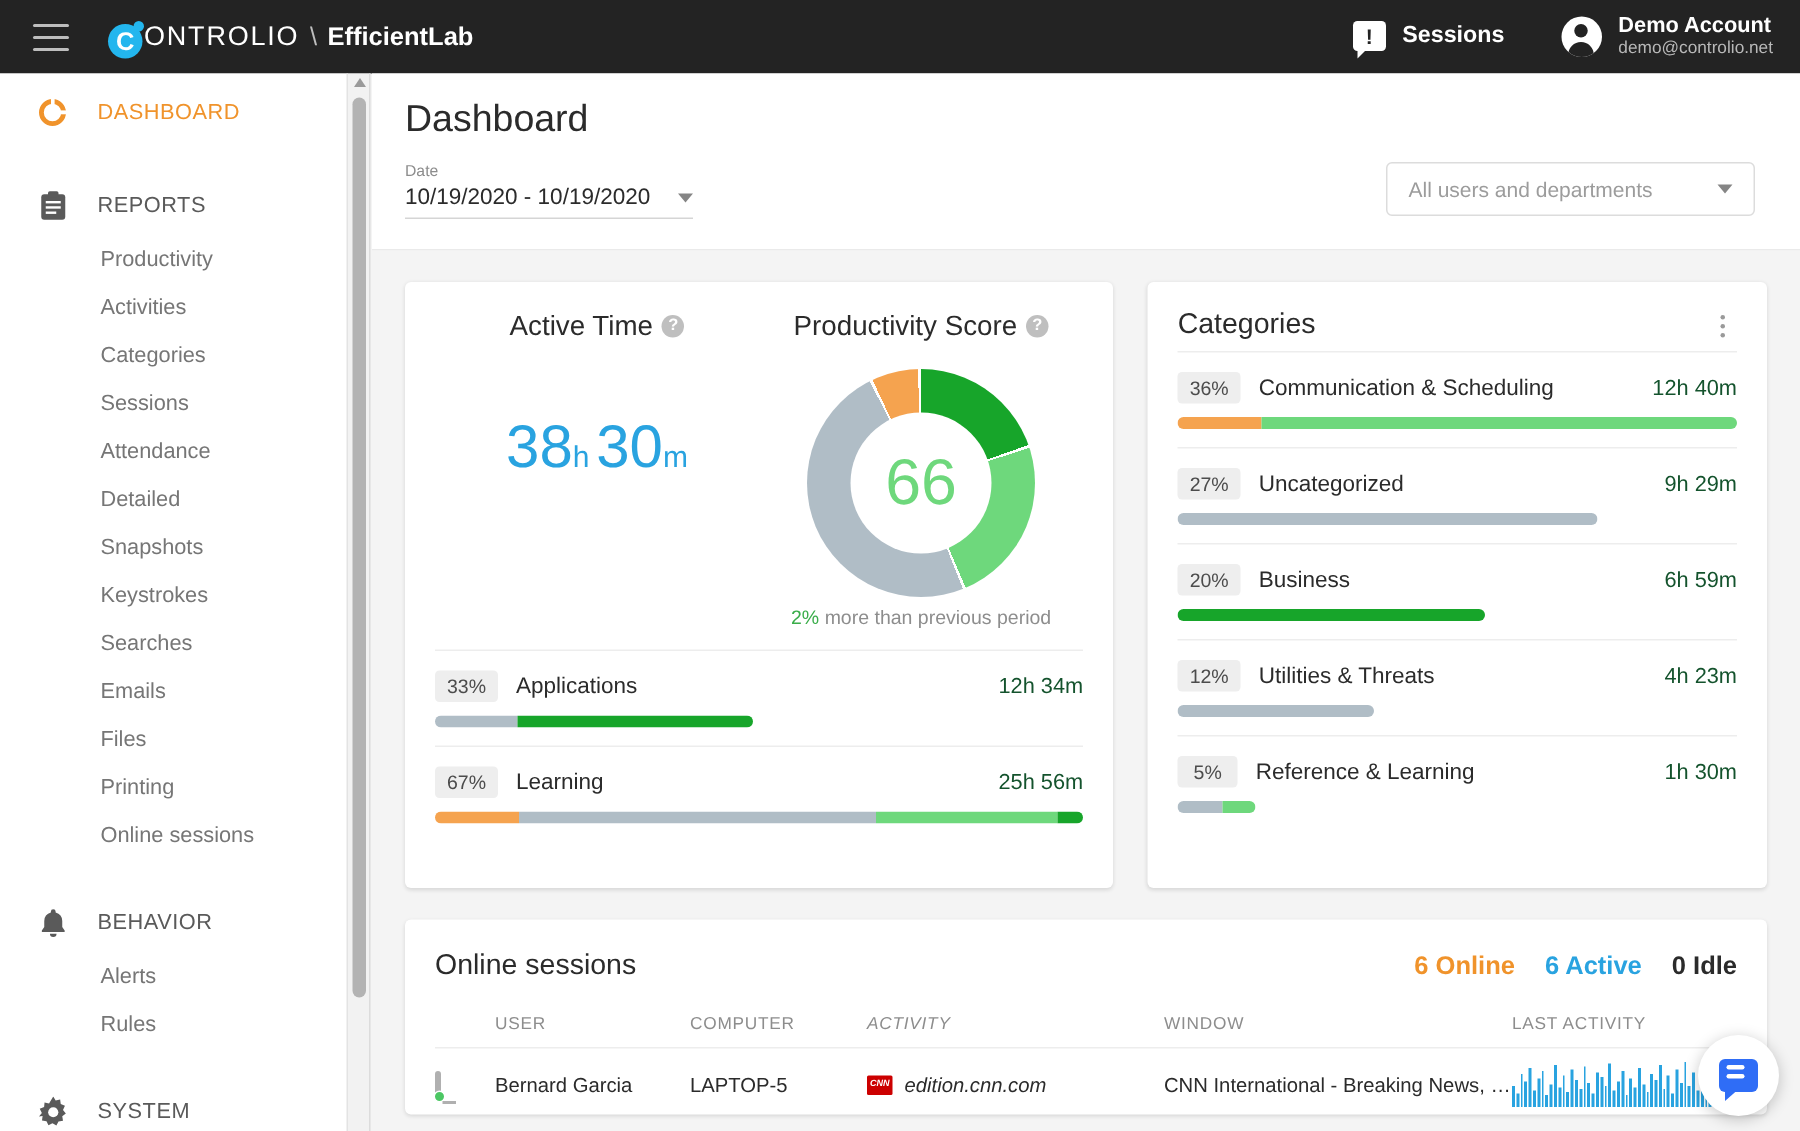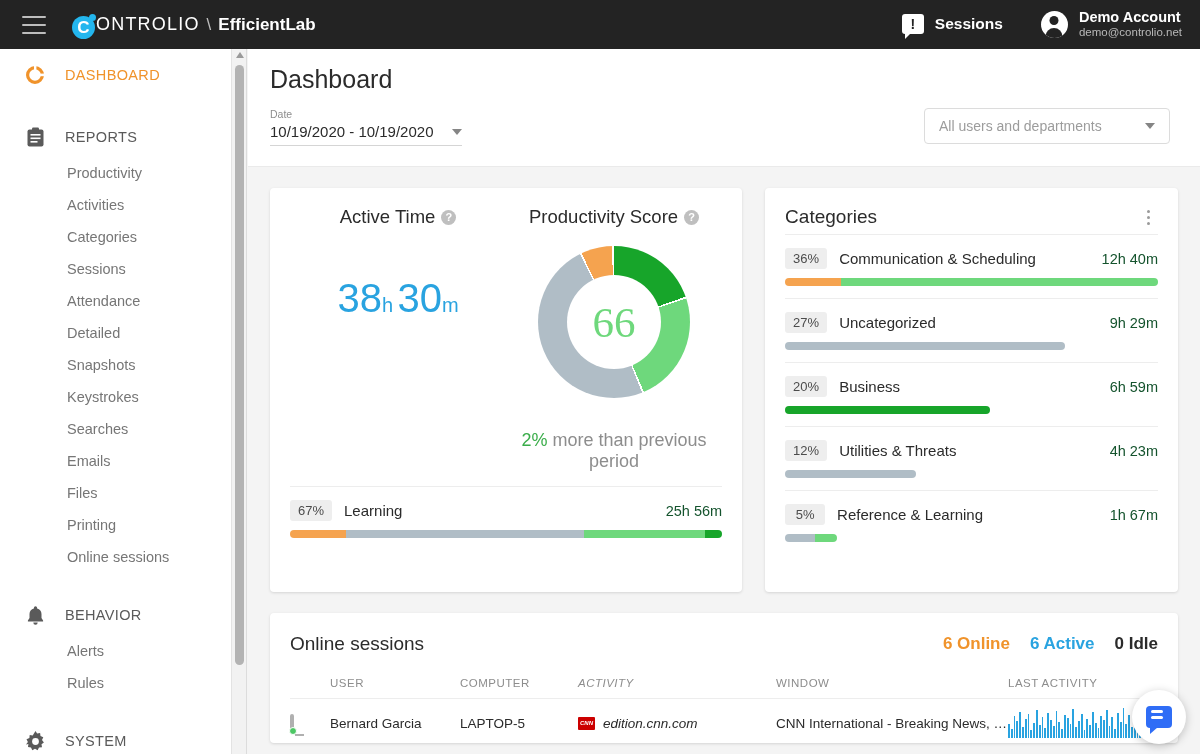--- a/index.html
+++ b/index.html
@@ -97,28 +97,28 @@
   .sec-title { font-size: 18.5px; color: #2b2b2b; display: inline-flex;
     align-items: center; justify-content: center; gap: 6px; }
   .qmark { width: 15px; height: 15px; border-radius: 50%; background: #bfbfbf;
     color: #fff; font-size: 11px; line-height: 15px; text-align: center; cursor: pointer;
     font-weight: 700; display: inline-block; }
   .bigtime { margin-top: 48px; color: #29a3e0; font-weight: 400; }
   .bigtime .n { font-size: 40px; }
   .bigtime .u { font-size: 20px; }
   .delta { margin-top: 6px; font-size: 13px; color: #8d8d8d; line-height: 17px; padding: 0 28px; }
   .delta .g { color: #3aad4a; }
-  .donut-wrap { margin-top: 18px; display: flex; justify-content: center; font-family: Liberation Serif, serif; }
+  .donut-wrap { margin-top: 18px; display: flex; justify-content: center; }
   .donut { position: relative; width: 152px; height: 152px; border-radius: 50%; }
   .donut::after { content: ""; position: absolute; left: 50%; top: 50%; width: 94px; height: 94px;
     margin: -47px 0 0 -47px; background: #fff; border-radius: 50%; }
   .donut-num { position: absolute; left: 0; top: 0; width: 152px; height: 152px;
     display: flex; align-items: center; justify-content: center;
     font-size: 43px; color: #6ed87c; z-index: 2; }
-  .donut-note { margin-top: 32px; font-size: 18px; color: #8d8d8d; text-align: center; }
+  .donut-note { margin-top: 6px; font-size: 13px; color: #8d8d8d; text-align: center; }
   .donut-note .g { color: #3aad4a; }
 
   .metric { border-top: 1px solid #ededed; padding: 13px 0 12px 0; }
   .metric:first-of-type { border-top: 1px solid #ededed; }
   .metric-head { display: flex; align-items: center; }
   .pct { background: #eeeeee; color: #4c4c4c; font-size: 13px; border-radius: 3px;
     padding: 3px 8px; min-width: 40px; text-align: center; }
   .metric-name { font-size: 15px; color: #2b2b2b; margin-left: 12px; }
   .metric-val { margin-left: auto; font-size: 14.5px; color: #14532d; }
   .bar { margin-top: 9px; height: 8px; border-radius: 4px; background: transparent;
@@ -324,20 +324,31 @@
               </div>
             </div>
             <div class="donut-note">
               <span class="g">2%</span><span> more than previous period</span>
             </div>
           </div>
         </div>
         <div id="usage-metrics" style="margin-top:14px;">
             <div class="metric">
               <div class="metric-head">
+                <span class="pct">33%</span>
+                <span class="metric-name">Applications</span>
+                <span class="metric-val">12h 34m</span>
+              </div>
+              <div class="bar" style="width:49%">
+                <span style="background:#b0bdc6;width:26%"></span>
+                <span style="background:#17a52a;width:74%"></span>
+              </div>
+            </div>
+            <div class="metric">
+              <div class="metric-head">
                 <span class="pct">67%</span>
                 <span class="metric-name">Learning</span>
                 <span class="metric-val">25h 56m</span>
               </div>
               <div class="bar" style="width:100%">
                 <span style="background:#f5a34f;width:13%"></span>
                 <span style="background:#b0bdc6;width:55%"></span>
                 <span style="background:#6ed87c;width:28%"></span>
                 <span style="background:#17a52a;width:4%"></span>
               </div>
@@ -393,21 +404,21 @@
                 <span class="metric-val">4h 23m</span>
               </div>
               <div class="bar" style="width:35%">
                 <span style="background:#b0bdc6;width:100%"></span>
               </div>
             </div>
             <div class="metric">
               <div class="metric-head">
                 <span class="pct">5%</span>
                 <span class="metric-name">Reference &amp; Learning</span>
-                <span class="metric-val">1h 67m</span>
+                <span class="metric-val">1h 30m</span>
               </div>
               <div class="bar" style="width:14%">
                 <span style="background:#b0bdc6;width:58%"></span>
                 <span style="background:#6ed87c;width:42%"></span>
               </div>
             </div>
           </div>
       </div>
     </div>
 

